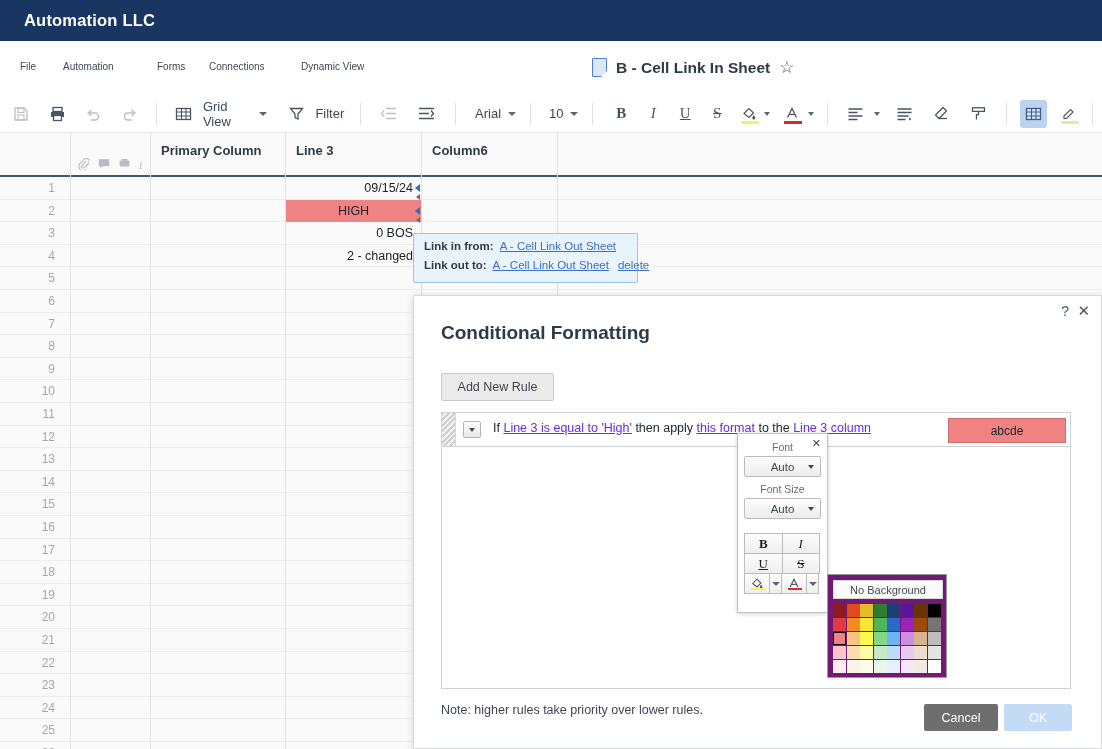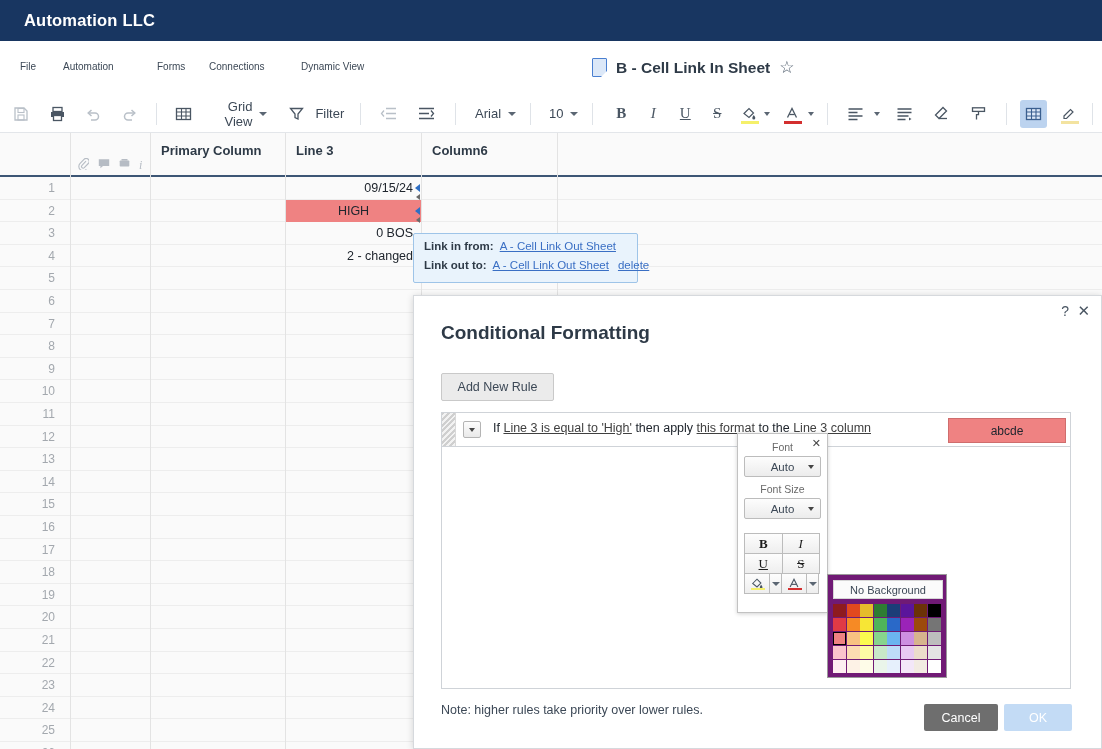--- a/index.html
+++ b/index.html
@@ -50,21 +50,21 @@
     border-width:0 0 6px 6px; border-style:solid;
     border-color:transparent transparent #ffffff transparent;
   }
   .star { font-size:17px; color:#4d5b6b; line-height:1; }
 
   
   #toolbar {
     position:absolute; left:0; top:94px; width:1102px; height:39px;
     background:#ffffff; border-bottom:1px solid #e3e6ea;
   }
-  .tb { position:absolute; top:0; height:39px; display:flex; align-items:center;text-align:right; }
+  .tb { position:absolute; top:0; height:39px; display:flex; align-items:center; }
   .tbtn {
     display:flex; align-items:center; justify-content:center;
     height:28px; min-width:26px; border-radius:3px;
     color:#4a5663; font-size:15px; cursor:default;
   }
   .tbtn.dim { color:#b9c0c8; }
   .tsep { width:1px; height:22px; background:#dfe3e8; margin:0 9px; }
   .tlabel { font-size:13px; color:#3c4856; margin-left:6px; }
   .caret { width:0;height:0;border-left:4px solid transparent;border-right:4px solid transparent;border-top:4.5px solid #5b6673; margin-left:7px;}
   .caret.sm { border-left-width:3.5px;border-right-width:3.5px;border-top-width:4px; margin-left:5px;}
@@ -155,21 +155,21 @@
   #rule-dd {
     position:absolute; left:21px; top:8px; width:18px; height:17px;
     background:linear-gradient(#fdfdfd,#e9e9e9); border:1px solid #b4b4b4; border-radius:2px;
     display:flex; align-items:center; justify-content:center;
   }
   #rule-dd .caret { margin:0; border-top-color:#454545; border-left-width:3.5px;border-right-width:3.5px;border-top-width:4px;}
   #rule-text {
     position:absolute; left:51px; top:8px;
     font-size:12.5px; color:#20262e; white-space:nowrap;
   }
-  #rule-text a { color:#404040; text-decoration:underline;margin-top:10px; }
+  #rule-text a { color:#6d28d9; text-decoration:underline;margin-top:10px; }
   #rule-preview {
     position:absolute; left:506px; top:5px; width:118px; height:25px;
     background:#ef8282; border:1px solid #cf6d6d;
     display:flex; align-items:center; justify-content:center;
     font-size:12px; color:#20262e;
   }
   #modal-note {
     position:absolute; left:441px; top:703px;
     font-size:12.5px; color:#3c4856;
   }

